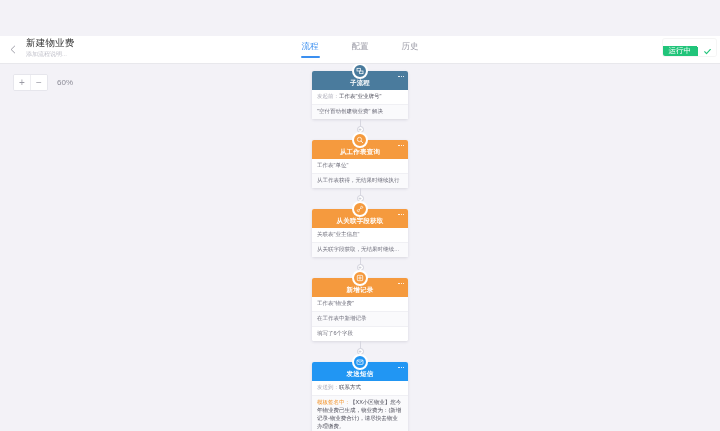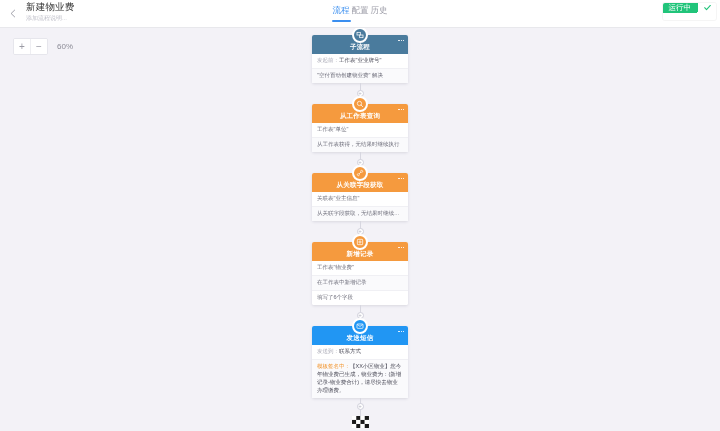--- a/index.html
+++ b/index.html
@@ -12,20 +12,21 @@
     overflow: hidden;
     background: #f3f2f7;
     font-family: "Liberation Sans", "DejaVu Sans", sans-serif;
     color: #333;
     -webkit-font-smoothing: antialiased;
   }
   .app {
     position: relative;
     width: 720px;
     height: 356px;
+    margin-top: 36px;
   }
 
   
   .topbar {
     position: relative;
     height: 27px;
     background: #ffffff;
     border-bottom: 1px solid #e8e8ec;
     display: flex;
     align-items: flex-start;
@@ -57,20 +58,21 @@
     margin-top: 3px;
     white-space: nowrap;
   }
   .tabs {
     position: absolute;
     left: 0; right: 0; top: 0;
     height: 27px;
     display: flex;
     justify-content: center;
     align-items: center;
+    gap: 31px;
     pointer-events: none;
   }
   .tab {
     position: relative;
     font-size: 8.5px;
     color: #9b9ba6;
     padding: 0 1px 6px 1px;
     cursor: pointer;
     pointer-events: auto;
     white-space: nowrap;
@@ -82,21 +84,21 @@
     left: 0; right: 0; bottom: 1px;
     height: 1.6px;
     background: #3b8ff0;
     border-radius: 1px;
   }
   .topbar-right {
     position: absolute;
     right: 4px;
     top: 3px;
     display: flex;
-    align-items: flex-start;
+    align-items: flex-end;
     height: 17px;
     border-radius: 2px;
     overflow: hidden;
     box-shadow: 0 0 0 1px rgba(0,0,0,0.04);
   }
   .status-pill {
     background: #21c47a;
     color: #ffffff;
     font-size: 7.5px;
     display: flex;

